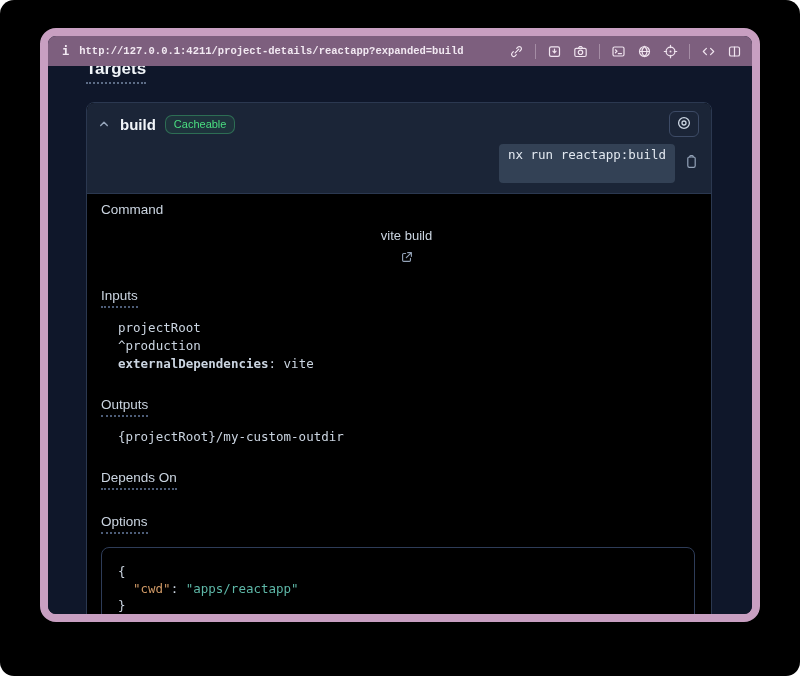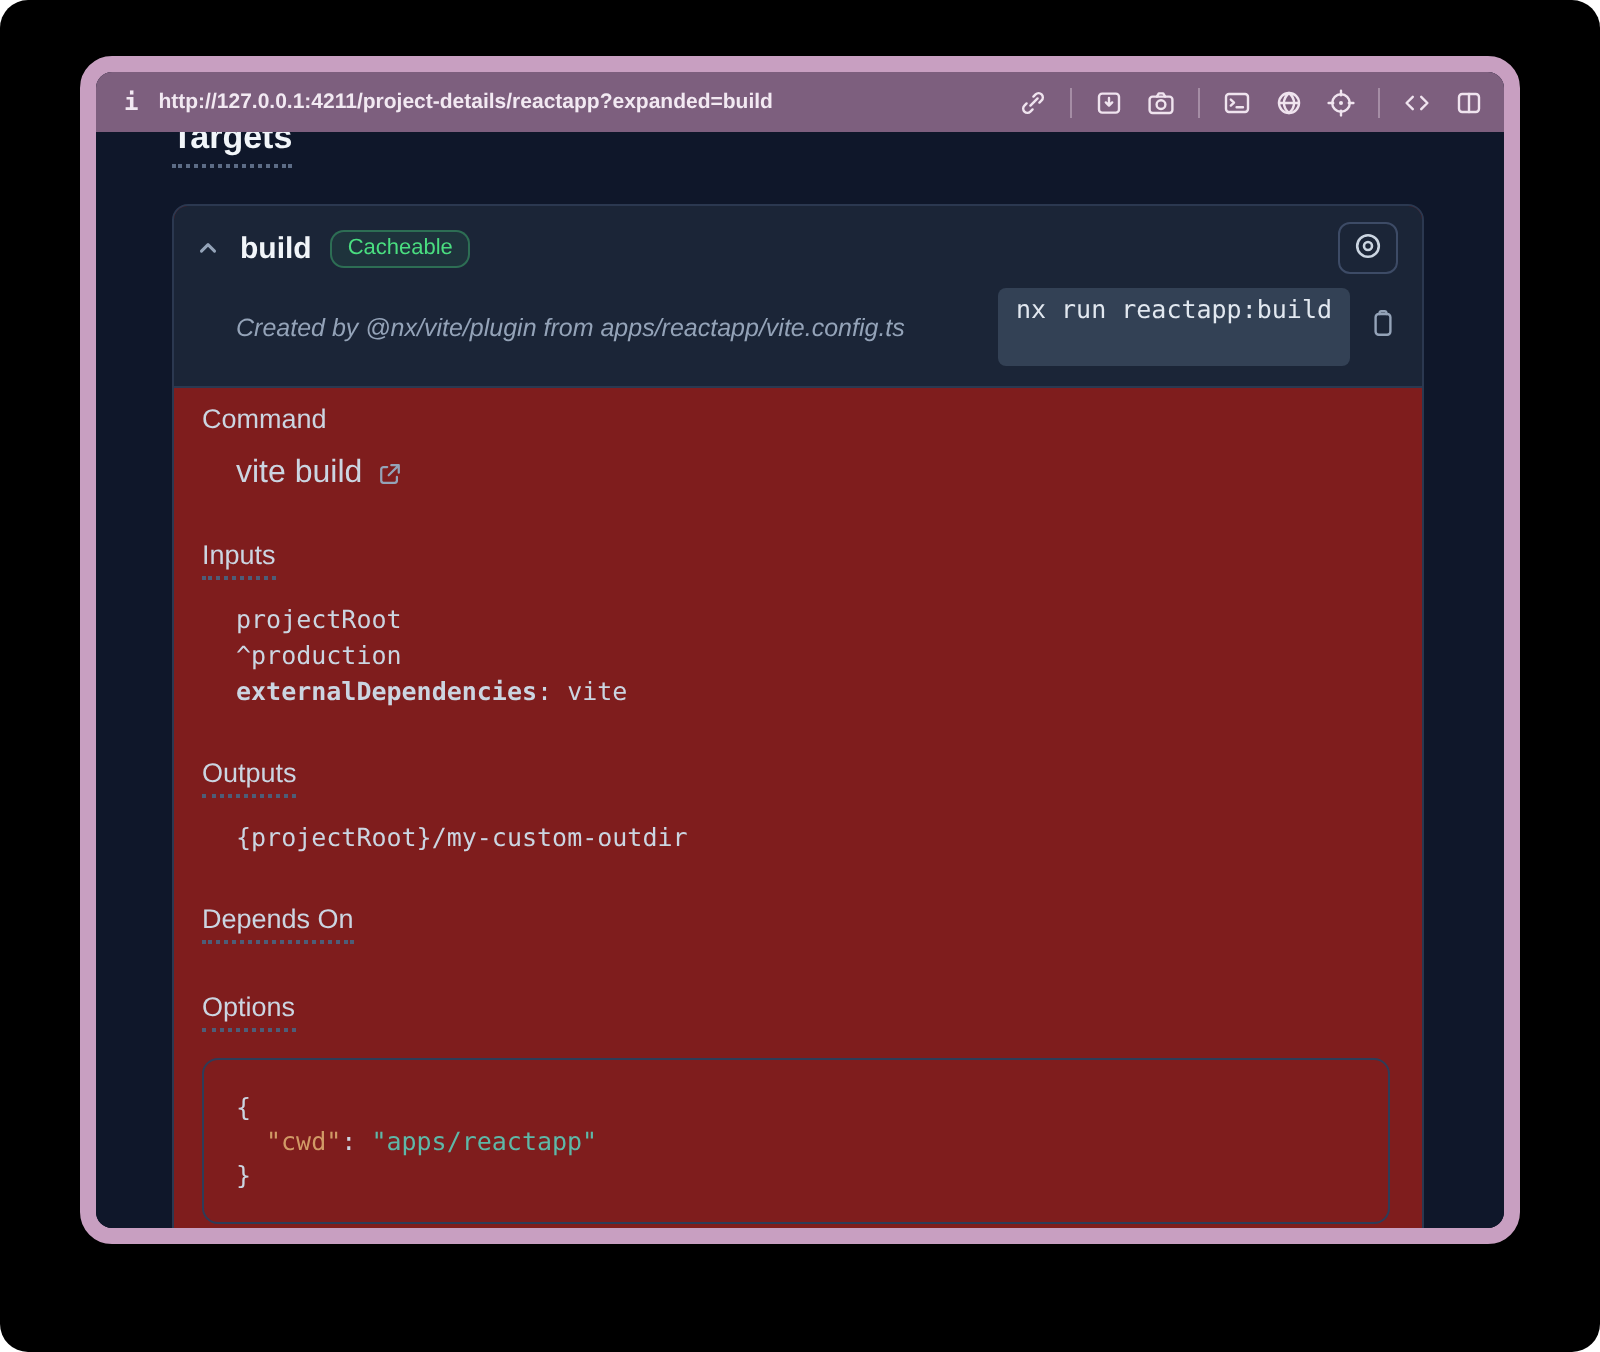--- a/index.html
+++ b/index.html
@@ -12,35 +12,35 @@
     position: absolute; left: 40px; top: 28px; width: 720px; height: 594px;
     border: 8px solid #c89fc1; border-radius: 16px; background: #0f172a;
     box-shadow: 0 22px 38px rgba(0,0,0,0.85);
     display: flex; flex-direction: column; overflow: hidden;
   }
   .toolbar {
     flex: none; height: 30px; background: #7d5f7e; color: #f2e9f2;
     display: flex; align-items: center; padding: 0 10px 0 14px; gap: 10px;
   }
   .info-glyph { font-family: "DejaVu Sans Mono", monospace; font-size: 12px; font-weight: bold; color: #f2e9f2; }
-  .url-text { font-family: Liberation Sans, sans-serif; font-size: 10.5px; font-weight: bold; letter-spacing: 0; white-space: nowrap; }
+  .url-text { font-family: Liberation Mono, monospace; font-size: 10.5px; font-weight: bold; letter-spacing: 0; white-space: nowrap; }
   .tb-spacer { flex: 1; }
   .tb-icons { display: flex; align-items: center; gap: 11px; }
   .tb-icons svg { display: block; stroke: #f0e4ef; fill: none; stroke-width: 1.2; stroke-linecap: round; stroke-linejoin: round; }
   .tb-sep { width: 1px; height: 15px; background: rgba(240,228,239,0.35); }
 
   
   .content { flex: 1; background: #0f172a; padding: 0 40px 0 38px; overflow: hidden; position: relative; }
   .page-heading {
     margin-top: -7px; width: fit-content;
     color: #f1f5f9; font-size: 17px; font-weight: 700;
     padding-bottom: 3px; border-bottom: 2px dotted #5c6c86;
   }
 
-  .card { margin-top: 18px; border: 1px solid #2b3850; border-radius: 8px; overflow: hidden; background: #7f1d1d; }
+  .card { margin-top: 18px; border: 1px solid #2b3850; border-radius: 8px; overflow: hidden; background: #000000; }
   .card-header { background: #1b2537; border-bottom: 1px solid #2b3850; padding: 8px 12px 10px 10px; }
   .hrow1 { display: flex; align-items: center; gap: 9px; }
   .chev { color: #94a3b8; display: flex; }
   .chev svg { stroke: #94a3b8; fill: none; stroke-width: 1.6; stroke-linecap: round; stroke-linejoin: round; }
   .target-name { color: #f1f5f9; font-size: 15px; font-weight: 700; }
   .badge {
     font-size: 11px; color: #4ade80; background: rgba(74,222,128,0.08);
     border: 1px solid rgba(74,222,128,0.35); border-radius: 7px; padding: 2px 8px 3px;
   }
   .eye-btn {
@@ -59,21 +59,21 @@
   .copy-btn svg { stroke: #94a3b8; fill: none; stroke-width: 1.2; stroke-linecap: round; stroke-linejoin: round; }
 
   .card-body { padding: 8px 16px 28px 14px; }
   .section { margin-top: 24px; }
   .section:first-child { margin-top: 0; }
   .section-h { color: #cbd5e1; font-size: 13.5px; font-weight: 500; width: fit-content; }
   .section-h.dotted { border-bottom: 2px dotted #4d5d78; padding-bottom: 3px; }
   .section-items { margin-top: 11px; padding-left: 17px; }
   .mono-line { font-family: "DejaVu Sans Mono", monospace; font-size: 12.5px; color: #cbd5e1; line-height: 18px; }
   .mono-bold { font-weight: bold; }
-  .cmd-line { display: flex; align-items: center; gap: 7px; color: #cbd5e1; font-size: 16px; }
+  .cmd-line { display: flex; align-items: center; gap: 7px; color: #cbd5e1; font-size: 13px; flex-direction: column; }
   .ext-link { display: flex; cursor: pointer; }
   .ext-link svg { stroke: #94a3b8; fill: none; stroke-width: 1.2; stroke-linecap: round; stroke-linejoin: round; }
 
   .code-block {
     margin-top: 13px; border: 1px solid #2e3c58; border-radius: 8px;
     padding: 15px 16px; font-family: "DejaVu Sans Mono", monospace;
     font-size: 12.5px; line-height: 17px; color: #cbd5e1;
   }
   .json-indent { padding-left: 15px; }
   .json-key { color: #d19a66; }
@@ -160,21 +160,20 @@
             <button class="eye-btn">
               <span>
                 <svg width="16" height="16" viewBox="0 0 16 16">
                     <circle cx="8" cy="8" r="5.4"></circle>
                     <circle cx="8" cy="8" r="2"></circle>
                   </svg>
               </span>
             </button>
           </div>
           <div class="hrow2">
-            <span class="created-by">Created by @nx/vite/plugin from apps/reactapp/vite.config.ts</span>
             <span class="run-chip">nx run reactapp:build</span>
             <button class="copy-btn">
               <span>
                 <svg width="15" height="16" viewBox="0 0 15 16">
                     <rect x="3.8" y="3" width="7.4" height="10.4" rx="1.6"></rect>
                     <path d="M5.8 3v-.6a.8.8 0 0 1 .8-.8h1.8a.8.8 0 0 1 .8.8V3"></path>
                   </svg>
               </span>
             </button>
           </div>

